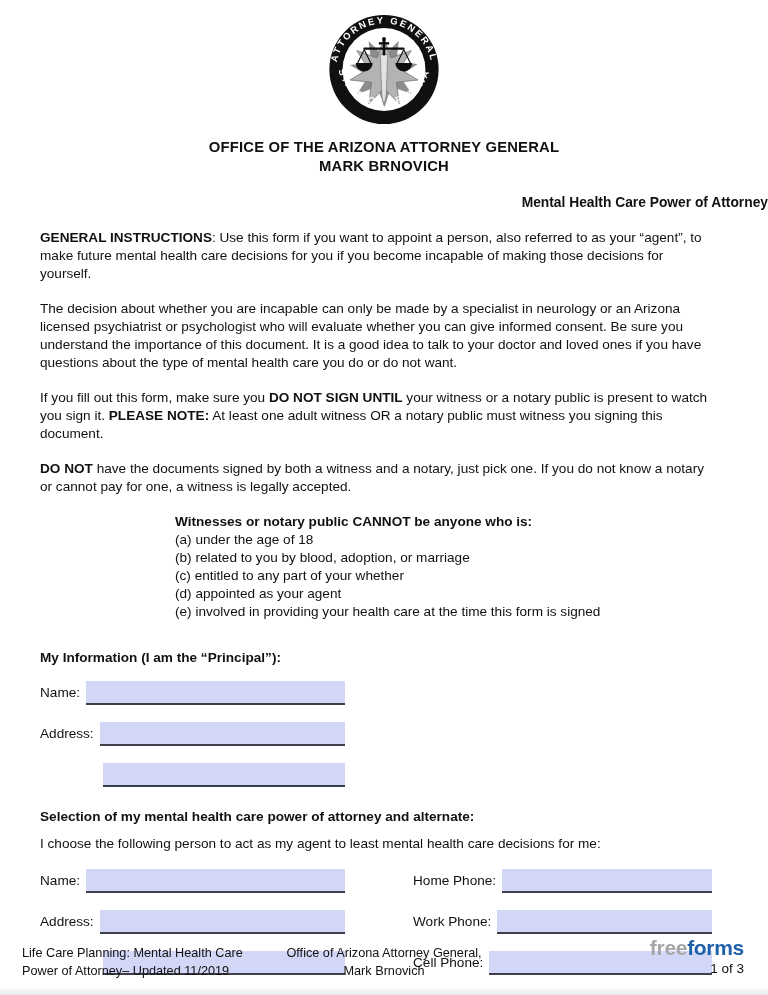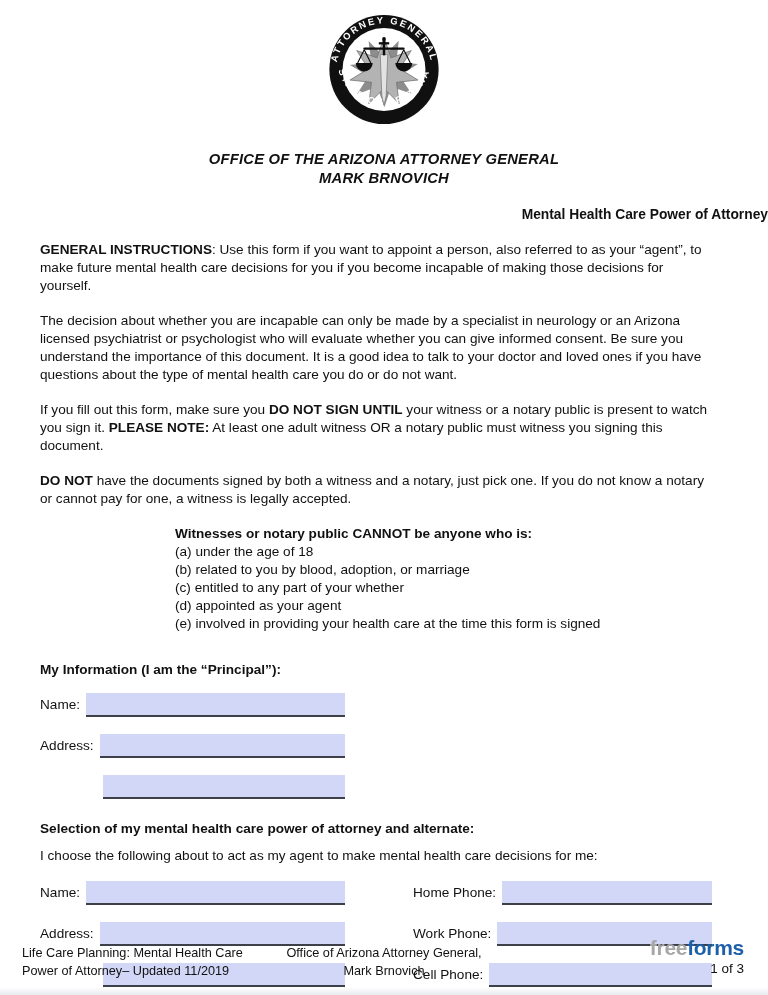--- a/index.html
+++ b/index.html
@@ -4,21 +4,21 @@
 <style>
   * { margin:0; padding:0; box-sizing:border-box; }
   html,body { background:#ffffff; }
   .page {
     position:relative; width:768px; height:995px; margin:0 auto;
     background:#ffffff; overflow:hidden;
     font-family:"Liberation Sans", sans-serif; color:#111;
   }
   .seal-wrap { text-align:center; padding-top:13px; height:126px; }
   .seal { width:114px; height:113px; }
-  .header { text-align:center; margin-top:24px;font-style:italic; }
+  .header { text-align:center; margin-top:12px; }
   .header .hline { font-weight:bold; font-size:14.8px; line-height:19px; letter-spacing:.2px; }
   .doc-title { text-align:right; font-weight:bold; font-size:13.8px; margin-top:17px; line-height:19px; }
   .content { padding:0 56px 0 40px; margin-top:17px; font-size:13.6px; line-height:18px; }
   .content p { margin:0 0 17px 0; }
   .witness-block { margin-left:135px; margin-bottom:12px; }
   .witness-block .wb-head { font-weight:bold; }
   .witness-block div { line-height:18px; }
   .section-heading { font-weight:bold; font-size:13.6px; line-height:18px; }
   .sec1 { margin-top:28px; }
   .sec2 { margin-top:16px; }
@@ -132,21 +132,21 @@
           <div class="frow">
             <input type="text" class="indent-blank" style="">
           </div>
         </div>
         <div class="col-gap"></div>
       </div>
     </div>
 
     <div class="sec2">
       <div class="section-heading">Selection of my mental health care power of attorney and alternate:</div>
-      <div class="sec-intro">I choose the following about to act as my agent to make mental health care decisions for me:</div>
+      <div class="sec-intro">I choose the following person to act as my agent to least mental health care decisions for me:</div>
       <div class="cols rows2">
         <div class="col-left">
           <div class="frow">
             <label>Name:</label>
             <input type="text" style="">
           </div>
           <div class="frow">
             <label>Address:</label>
             <input type="text" style="">
           </div>

